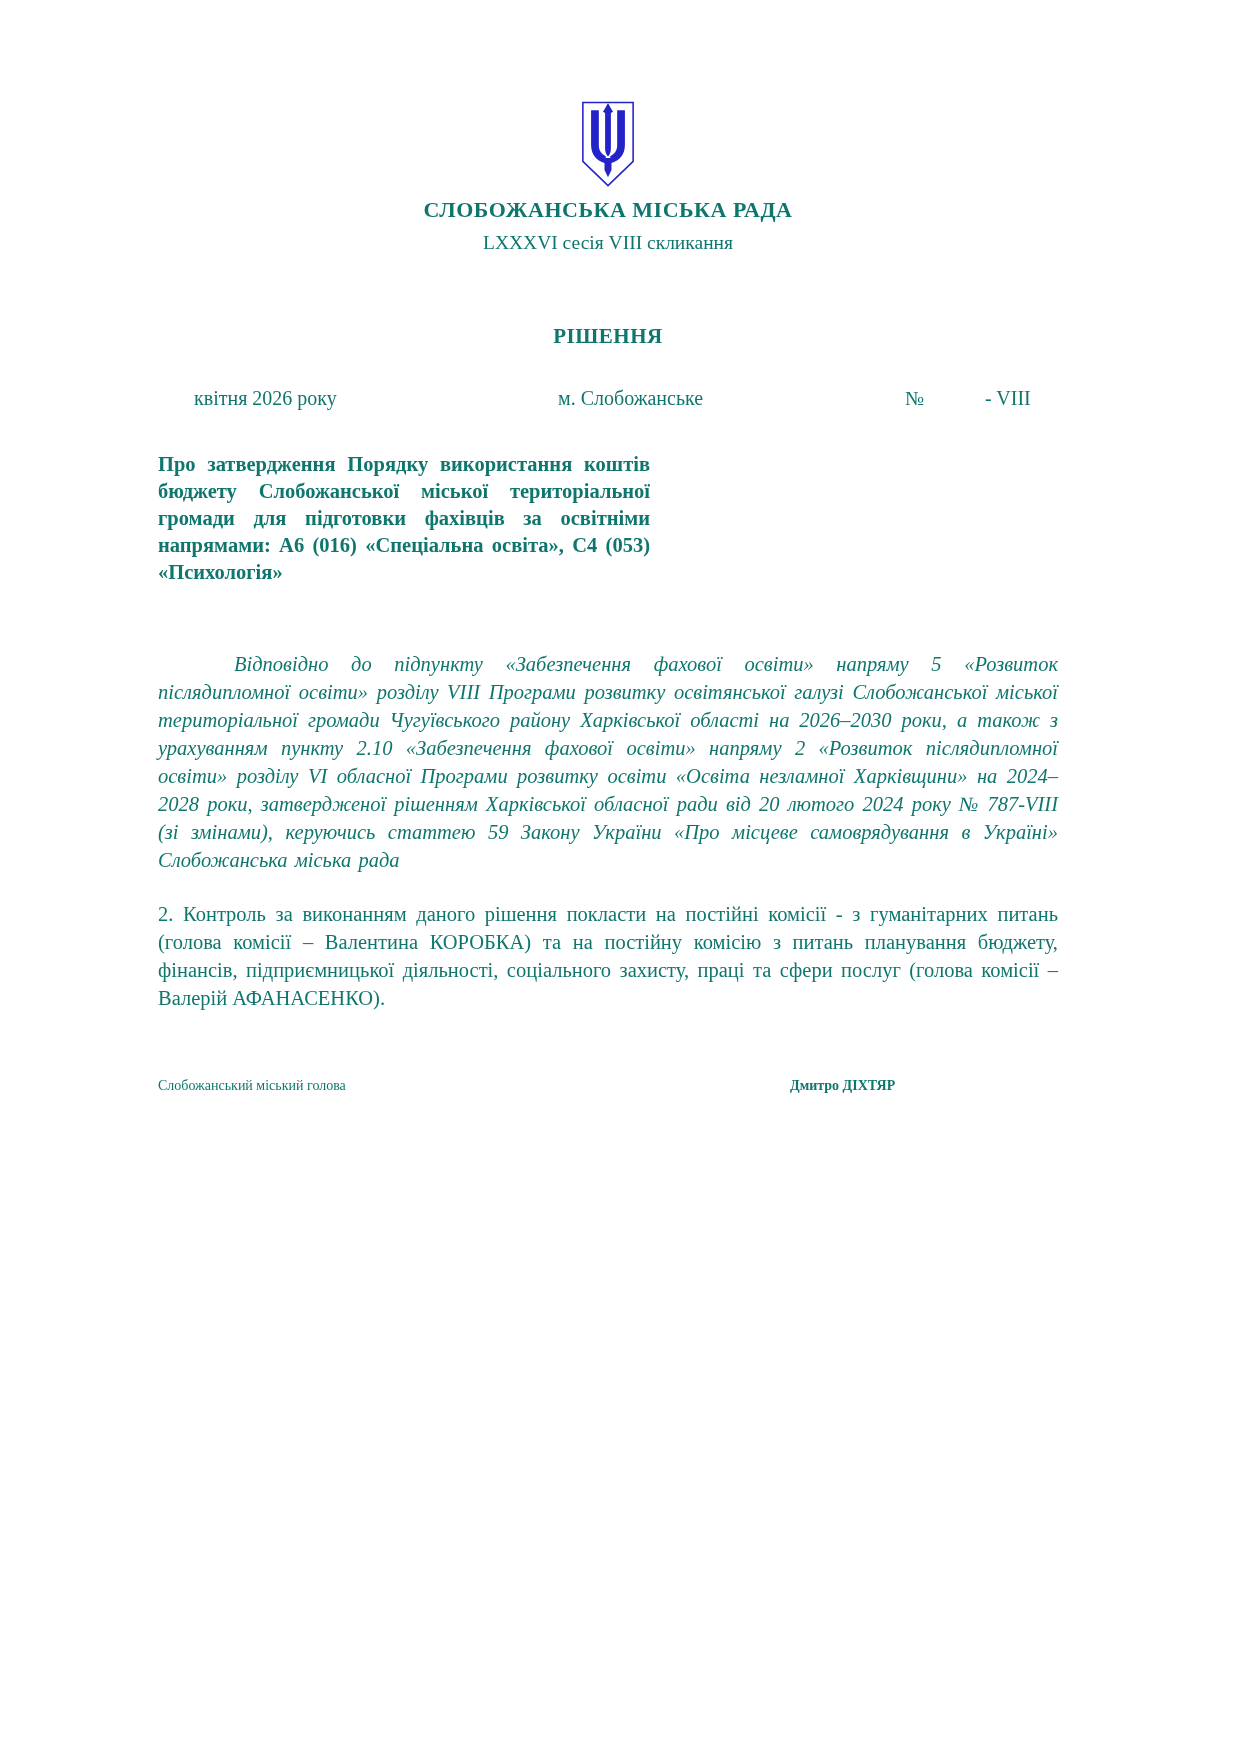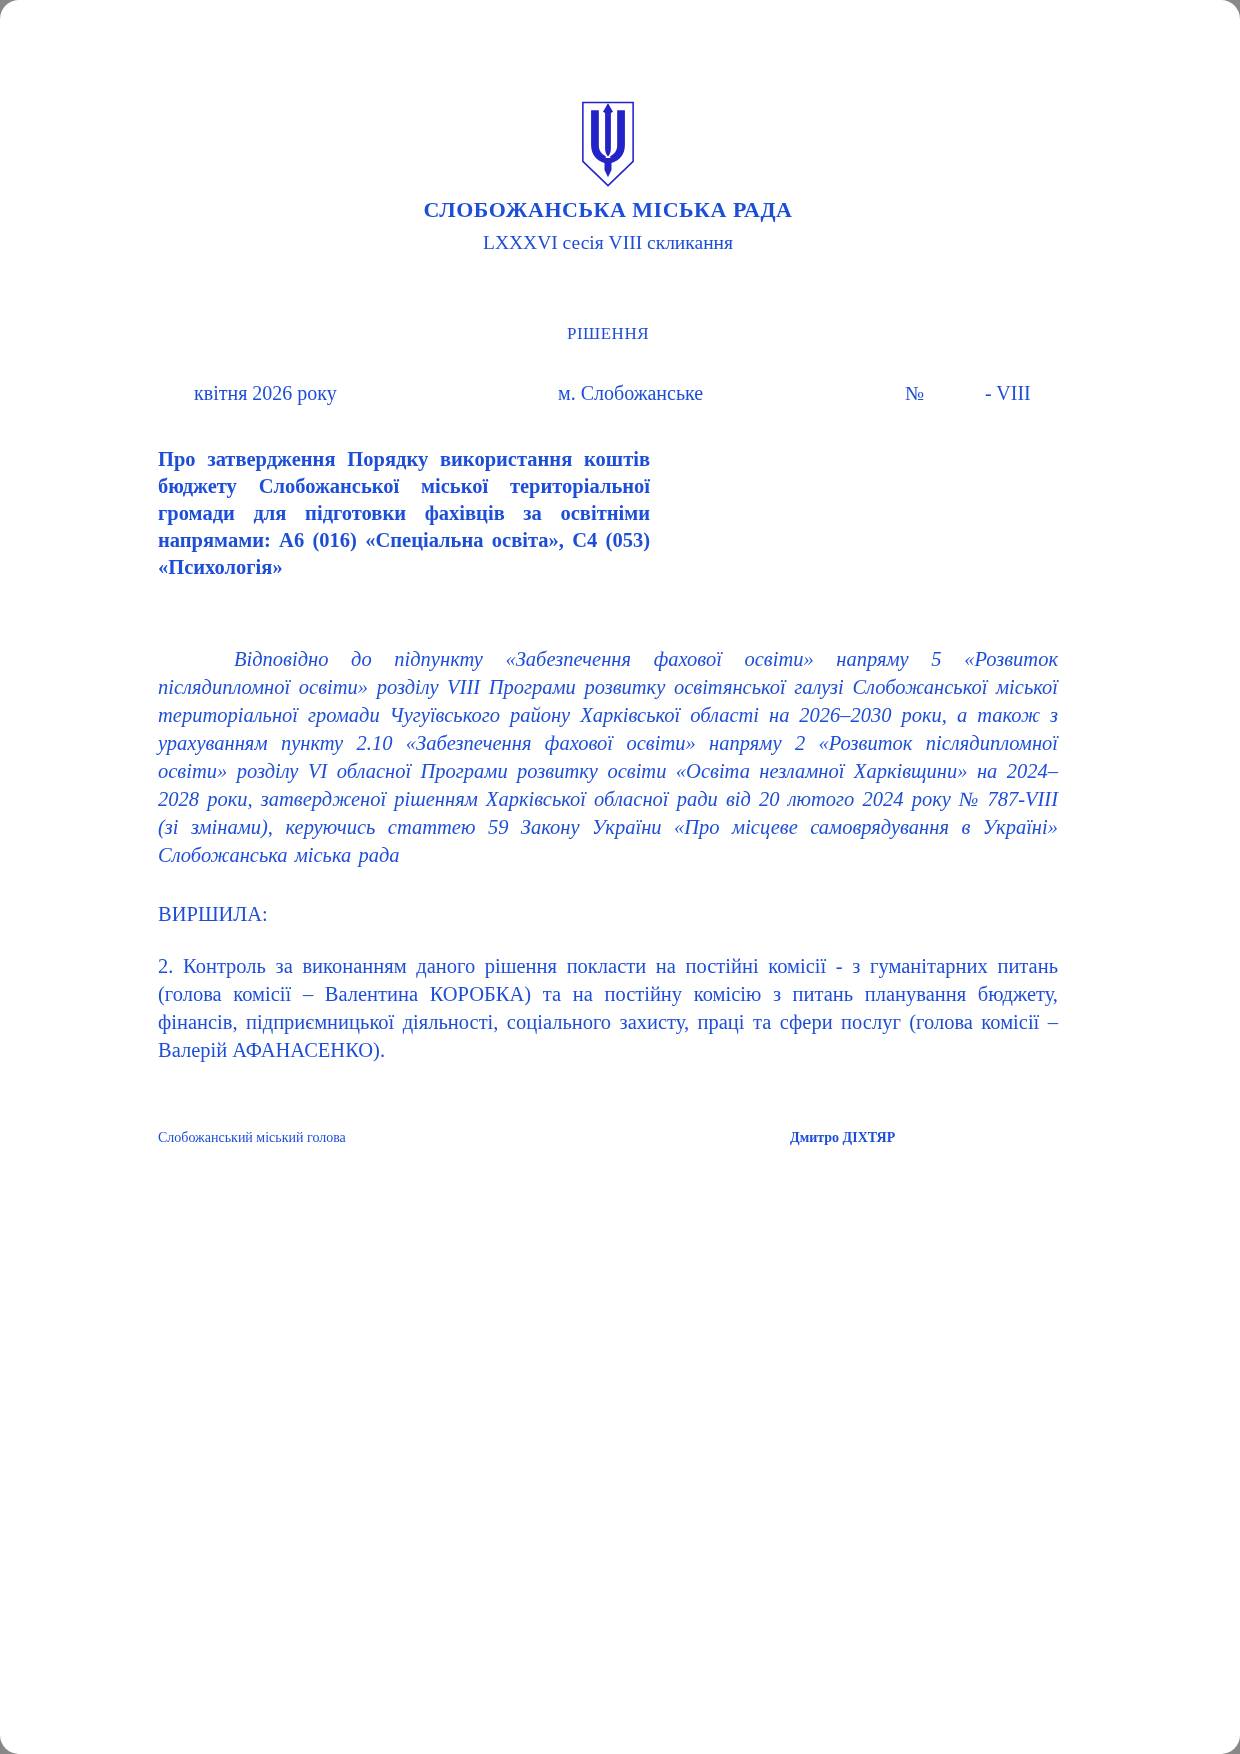--- a/index.html
+++ b/index.html
@@ -1,24 +1,23 @@
 <!DOCTYPE html>
 <html lang="uk"><head>
 <meta charset="utf-8">
 <style>
   html,body{margin:0;padding:0;background:#888;}
   .page{
     position:relative;
     width:1240px;height:1754px;
     background:#ffffff;
     font-family:"Liberation Serif","DejaVu Serif",serif;
-    color:#1d4ed8;
+    color:#0f766e;
     margin:0 auto;
     overflow:hidden;
-    border-radius:19px;
   }
   .content{
     position:absolute;
     left:158px;top:0;
     width:900px;
   }
   .emblem-wrap{
     margin-top:98px;
     display:flex;justify-content:center;
   }
@@ -32,22 +31,22 @@
   }
   .hdr-line1{margin-top:7px;}
   .hdr-line3{
     text-align:center;
     font-size:19.5px;
     line-height:26px;
     margin-top:8px;
   }
   .doc-title{
     text-align:center;
-    font-weight:normal;
-    font-size:17px;
+    font-weight:bold;
+    font-size:21px;
     margin-top:68px;
     letter-spacing:0.5px;
   }
   .date-row{
     position:relative;
     height:26px;
     margin-top:38px;
     font-size:20px;
   }
   .date-row .dr-date{position:absolute;left:36px;}
@@ -123,21 +122,20 @@
       <span class="dr-date">квітня 2026 року</span>
       <span class="dr-place">м. Слобожанське</span>
       <span class="dr-num">№</span>
       <span class="dr-numsuffix">- VIII</span>
     </div>
 
     <div class="subject">Про затвердження Порядку використання коштів бюджету Слобожанської міської територіальної громади для підготовки фахівців за освітніми напрямами: А6 (016) «Спеціальна освіта», С4 (053) «Психологія»</div>
 
     <div class="preamble">Відповідно до підпункту «Забезпечення фахової освіти» напряму 5 «Розвиток післядипломної освіти» розділу VIII Програми розвитку освітянської галузі Слобожанської міської територіальної громади Чугуївського району Харківської області на 2026–2030 роки, а також з урахуванням пункту 2.10 «Забезпечення фахової освіти» напряму 2 «Розвиток післядипломної освіти» розділу VI обласної Програми розвитку освіти «Освіта незламної Харківщини» на 2024–2028 роки, затвердженої рішенням Харківської обласної ради від 20 лютого 2024 року № 787-VIII (зі змінами), керуючись статтею 59 Закону України «Про місцеве самоврядування в Україні» Слобожанська міська рада</div>
 
-    <div class="resolved">ВИРШИЛА:</div>
 
     <div class="items">
       <p>2. Контроль за виконанням даного рішення покласти на постійні комісії - з гуманітарних питань (голова комісії – Валентина КОРОБКА) та на постійну комісію з питань планування бюджету, фінансів, підприємницької діяльності, соціального захисту, праці та сфери послуг (голова комісії – Валерій АФАНАСЕНКО).</p>
     </div>
 
     <div class="signature-row">
       <span class="sig-pos">Слобожанський міський голова</span>
       <span class="sig-name">Дмитро ДІХТЯР</span>
     </div>
 

